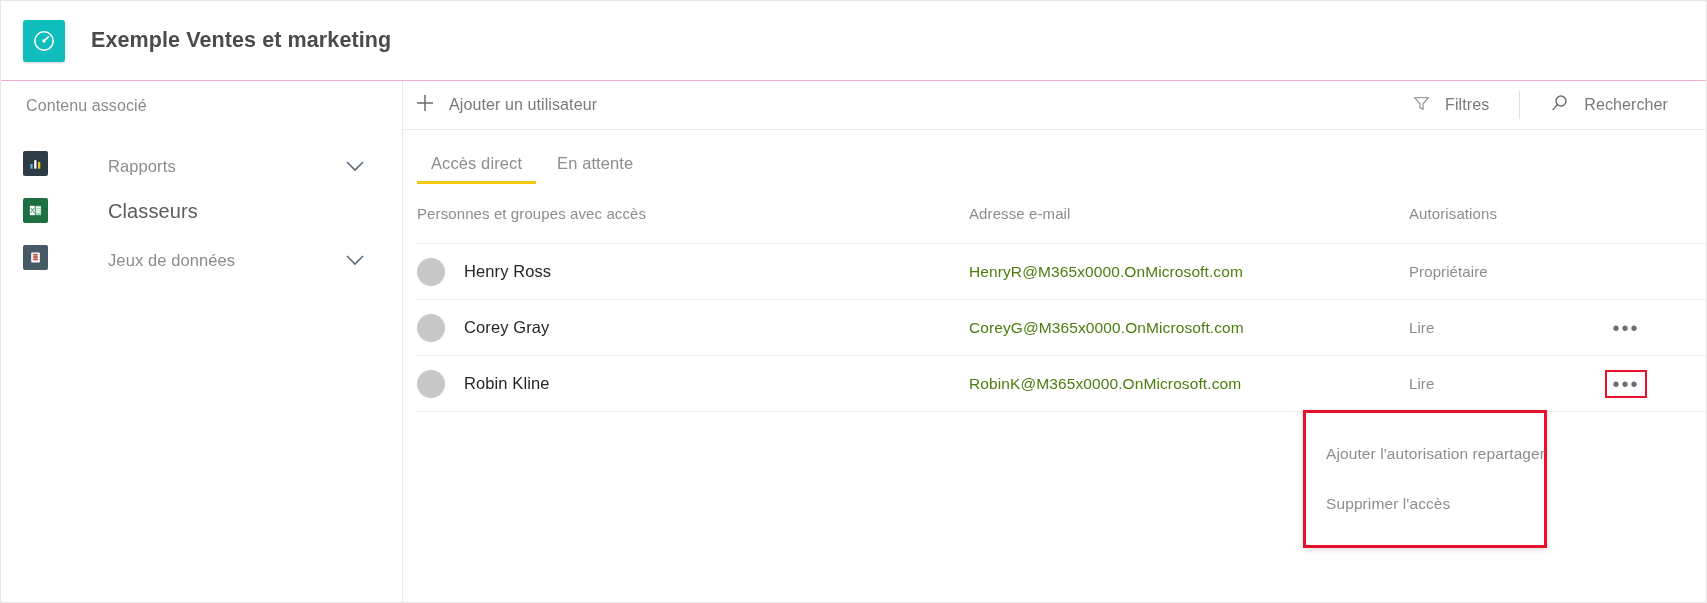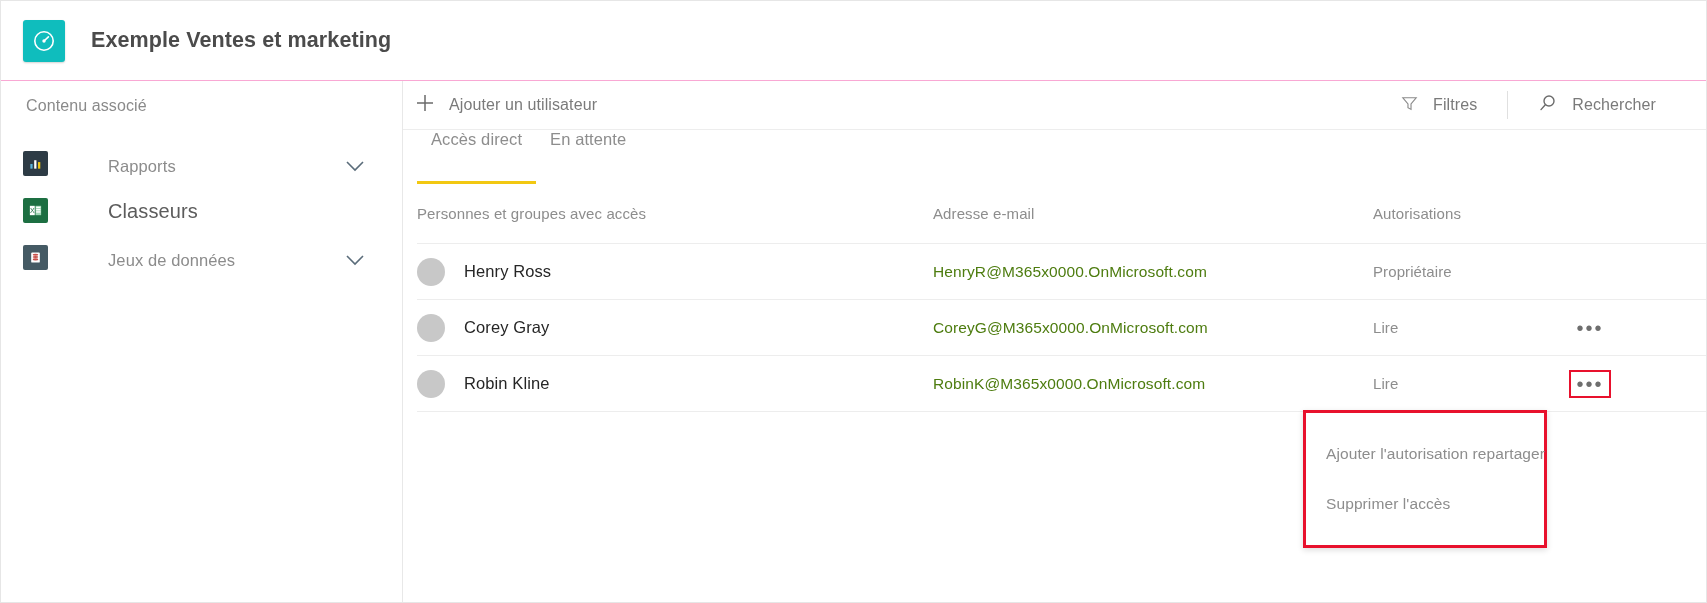--- a/index.html
+++ b/index.html
@@ -137,35 +137,37 @@
     font-size: 16px;
     color: #7a7a7a;
     margin-left: 14px;
     letter-spacing: .1px;
   }
   .tb-right {
     margin-left: auto;
     display: flex;
     align-items: center;
     height: 100%;
-    padding-right: 40px;
+    padding-right: 28px;
   }
   .tb-divider {
     width: 1px;
     height: 28px;
     background: #e0e0e0;
     margin: 0 18px;
   }
 
   
   .tabs {
     display: flex;
+    align-items: flex-end;
     height: 54px;
     padding-left: 14px;
     box-sizing: border-box;
+    gap: 7px;
   }
   .tab {
     position: relative;
     font-size: 16.5px;
     color: #8d8d8d;
     padding: 0 14px 11px 14px;
     cursor: default;
     letter-spacing: .1px;
   }
   .tab.active::after {
@@ -189,21 +191,21 @@
   }
   .thead {
     height: 60px;
     border-bottom: 1px solid #ededed;
   }
   .trow {
     height: 56px;
     border-bottom: 1px solid #ededed;
   }
   .col-name   { width: 516px; display: flex; align-items: center; }
-  .col-email  { width: 440px; }
+  .col-email  { width: 440px; margin-left: 36px; }
   .col-perm   { width: 172px; }
   .col-menu   { width: 90px; display: flex; justify-content: center; }
 
   .th {
     font-size: 15px;
     color: #8d8d8d;
     letter-spacing: .1px;
   }
   .avatar {
     width: 28px;

